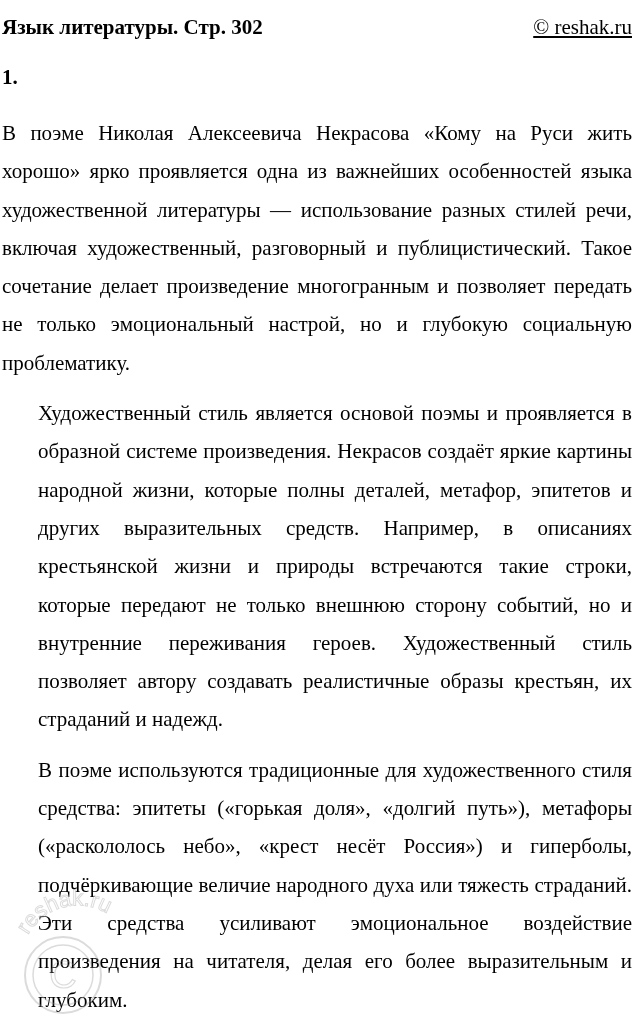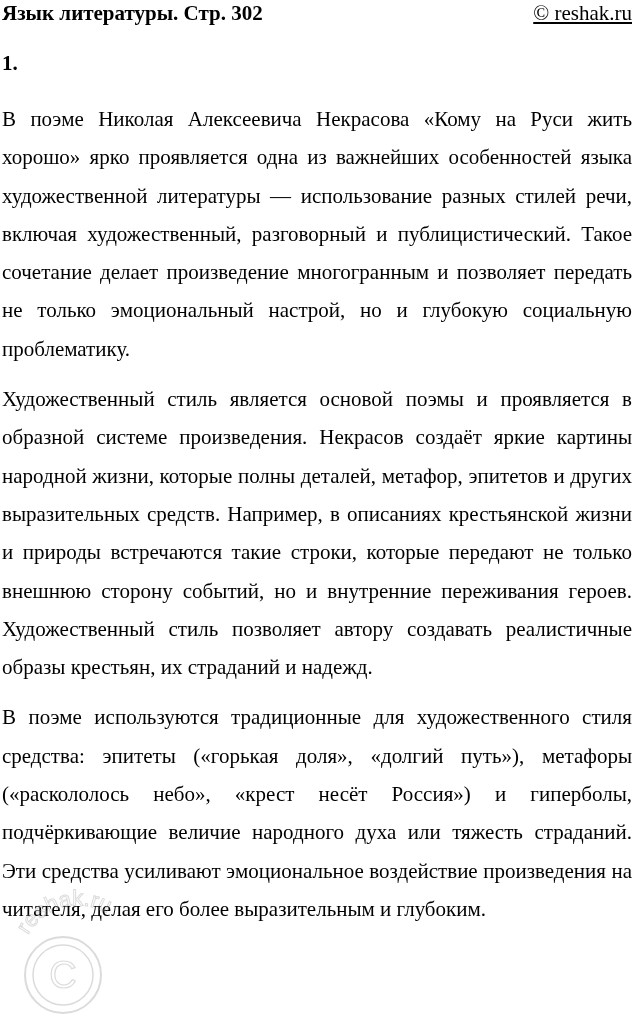--- a/index.html
+++ b/index.html
@@ -1,35 +1,35 @@
 <!DOCTYPE html>
 <html><head>
   <meta charset="utf-8">
   <style>
     html, body { margin: 0; padding: 0; background: #ffffff; }
     body {
       width: 634px; height: 1032px; overflow: hidden; position: relative;
       font-family: "Liberation Serif", "DejaVu Serif", serif;
       color: #000;
     }
-    .page { position: absolute; left: 2px; top: 2px; width: 630px; }
+    .page { position: absolute; left: 2px; top: 16px; width: 630px; }
     .header {
       display: flex; justify-content: space-between; align-items: baseline;
       height: 30px; font-size: 21px; line-height: 22px;
     }
     .header .title { font-weight: bold; }
     .header .source { font-weight: normal; text-decoration: underline; }
     .num { font-weight: bold; font-size: 21px; margin-top: 16px; line-height: 30px; height: 30px; }
     p {
       margin: 0; font-size: 21px; line-height: 38.3px; text-align: justify;
     }
     p.para1 { margin-top: 22px; }
     h3 { margin: 0; font-size: 21px; font-weight: bold; line-height: 30px; }
     .sec { margin-top: 10px; }
-    .gap { margin-top: 12px; }
+    .gap { margin-top: 12px; margin-left: 36px; }
     .watermark {
       position: absolute; left: 18px; top: 880px; width: 140px; height: 150px;
       pointer-events: none; opacity: 0.35;
     }
   </style>
 </head>
 <body>
 
 <div class="page">
   <div class="header">

